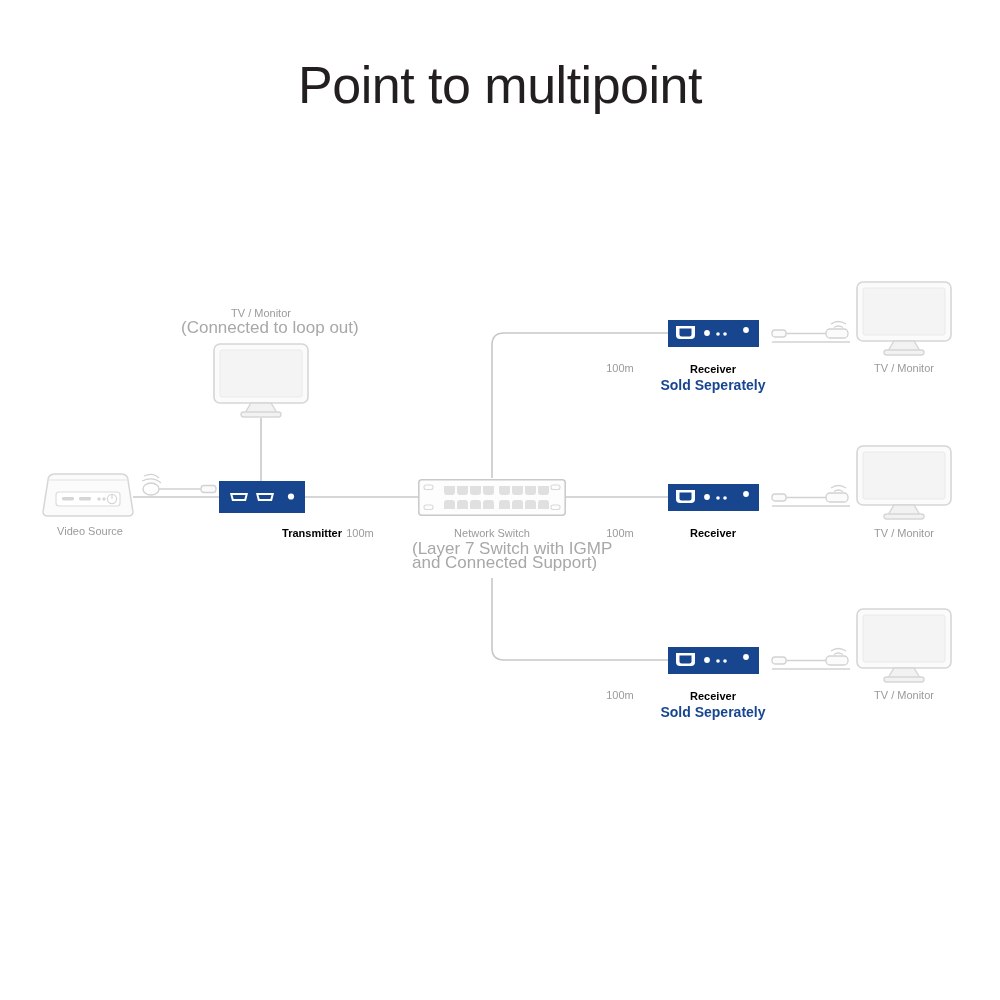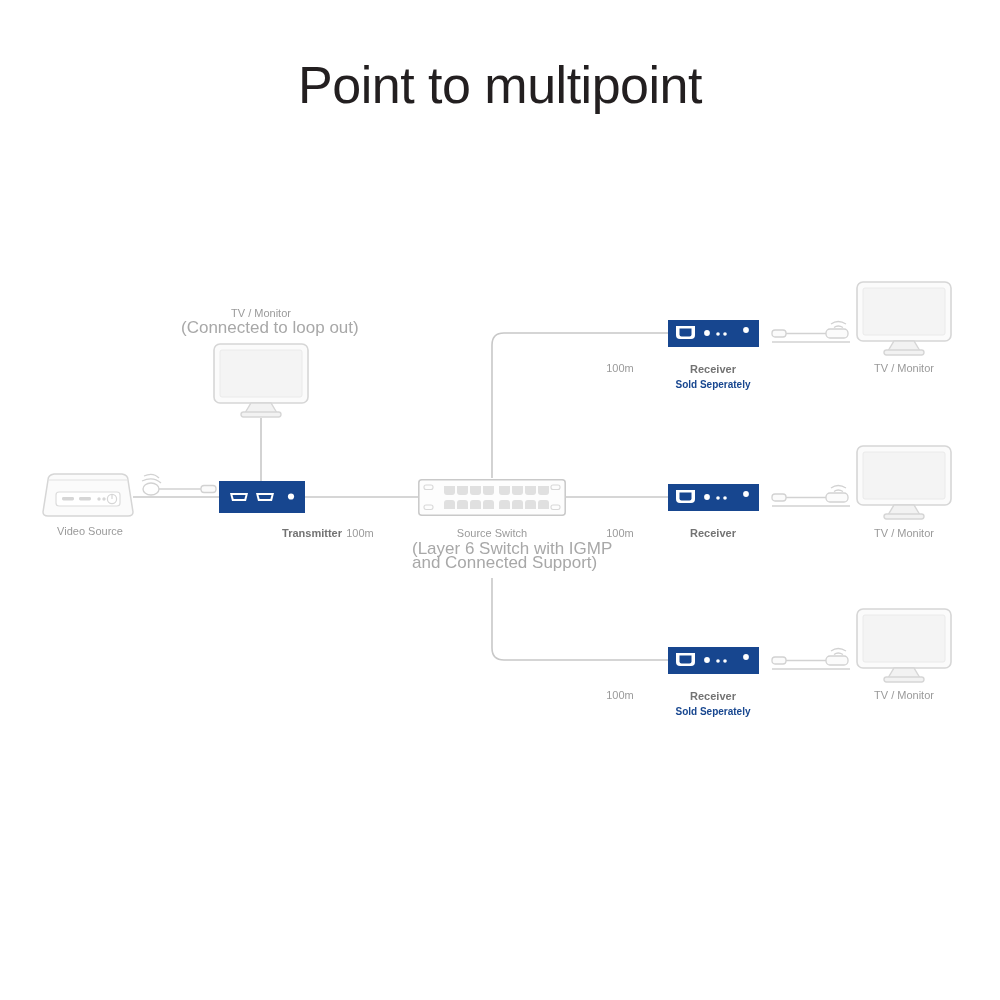--- a/index.html
+++ b/index.html
@@ -38,27 +38,27 @@
     font-size: 11px;
     line-height: 19px;
     white-space: nowrap;
   }
   .lbl.sub {
     font-size: 17px;
     line-height: 14px;
     color: #a8a8a8;
   }
   .lbl.blue {
-    color: #737373;
+    color: #000000;
     font-weight: 700;
   }
   .lbl.blue-sub {
     color: #17468f;
     font-weight: 700;
-    font-size: 10px;
+    font-size: 14px;
     line-height: 14px;
   }
   .dev {
     position: absolute;
   }
   svg { display: block; overflow: visible; }
 </style>
 </head>
 <body>
 
@@ -157,22 +157,22 @@
           <path d="M52,30 h11 v-6 q0,-3 -3,-3 h-5 q-3,0 -3,3 z"></path>
           <path d="M65,30 h11 v-6 q0,-3 -3,-3 h-5 q-3,0 -3,3 z"></path>
           <path d="M81,30 h11 v-6 q0,-3 -3,-3 h-5 q-3,0 -3,3 z"></path>
           <path d="M94,30 h11 v-6 q0,-3 -3,-3 h-5 q-3,0 -3,3 z"></path>
           <path d="M107,30 h11 v-6 q0,-3 -3,-3 h-5 q-3,0 -3,3 z"></path>
           <path d="M120,30 h11 v-6 q0,-3 -3,-3 h-5 q-3,0 -3,3 z"></path>
         </g>
       </g>
     </svg>
   </div>
-  <div class="lbl" style="left:412px; top:524px; width:160px;">Source Switch</div>
-  <div class="lbl sub" style="left:412px; top:542px; width:160px;">(Layer 6 Switch with IGMP</div>
+  <div class="lbl" style="left:412px; top:524px; width:160px;">Network Switch</div>
+  <div class="lbl sub" style="left:412px; top:542px; width:160px;">(Layer 7 Switch with IGMP</div>
   <div class="lbl sub" style="left:412px; top:556px; width:160px;">and Connected Support)</div>
 
   <div class="lbl" style="left:560px; top:359px; width:120px;">100m</div>
 
   <div class="dev" style="left:668px; top:320px;">
     <svg width="91" height="27" viewBox="0 0 91 27">
       <rect x="0" y="0" width="91" height="27" fill="#17468f"></rect>
       <g>
         <path d="M8,6 h19 v9 q0,4 -4,4 h-11 q-4,0 -4,-4 z" fill="#ffffff"></path>
         <path d="M11.5,8.5 h12 v6 q0,2 -2,2 h-8 q-2,0 -2,-2 z" fill="#17468f"></path>

